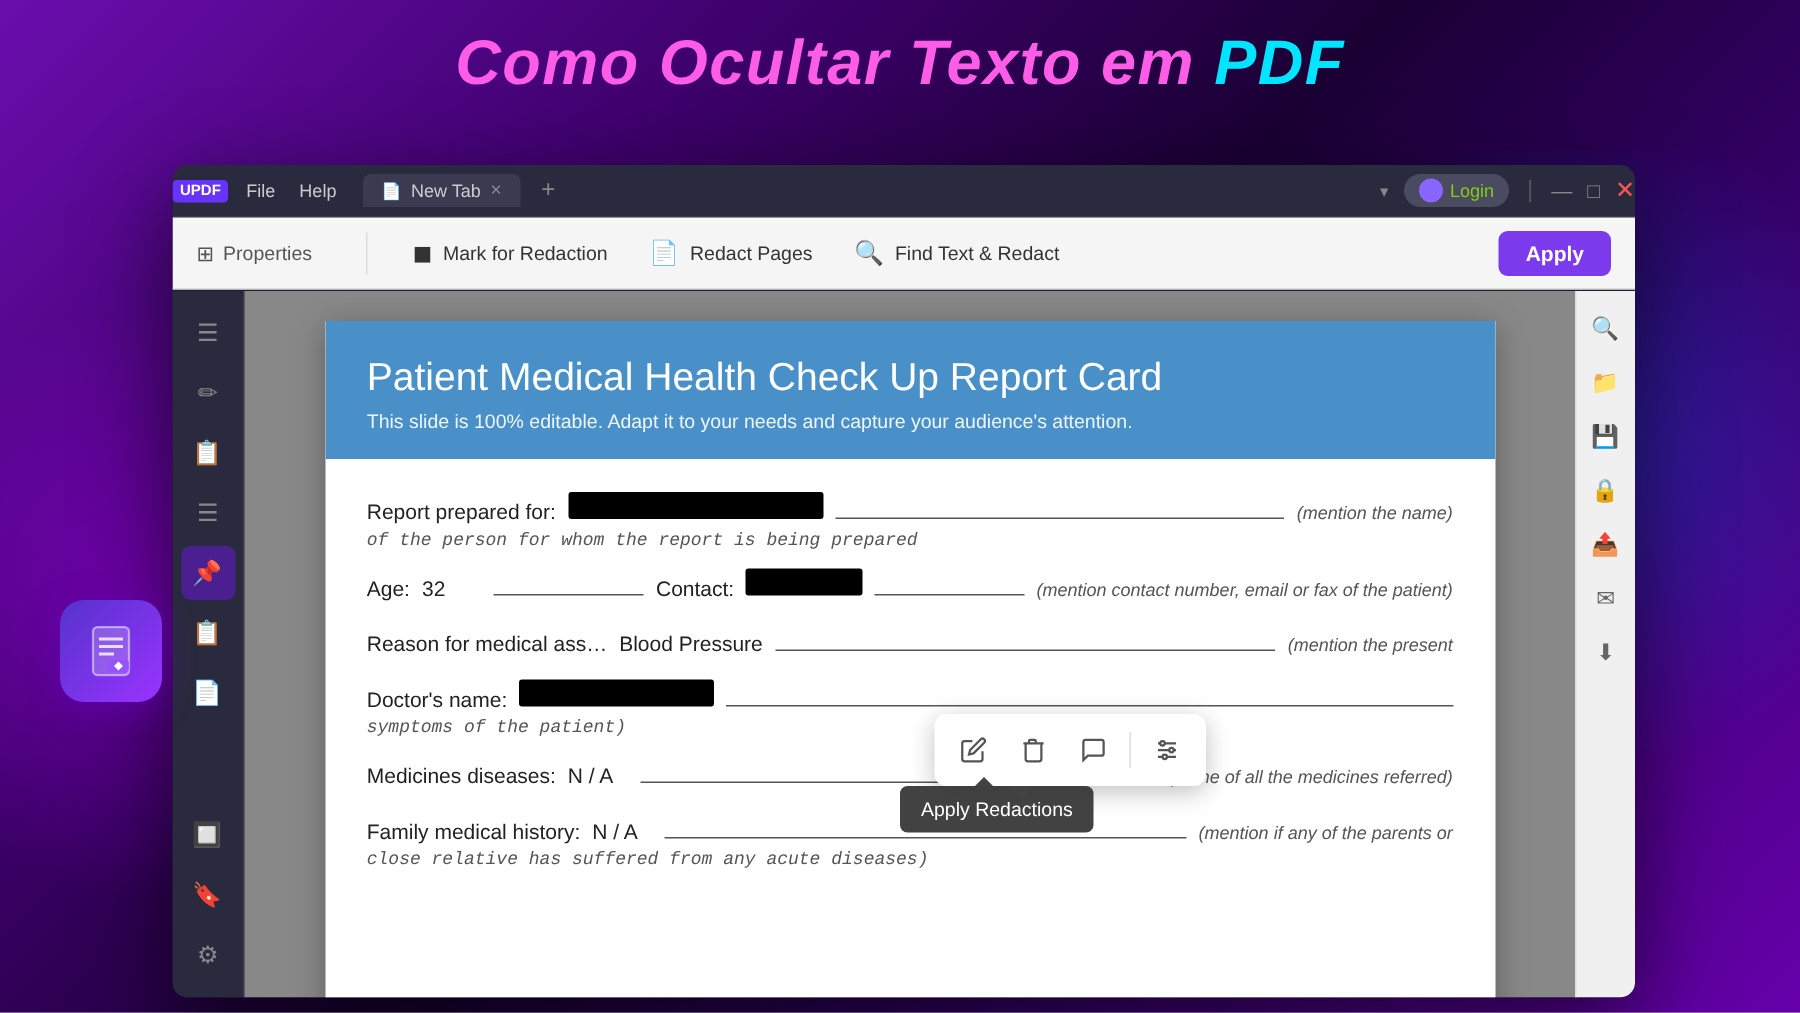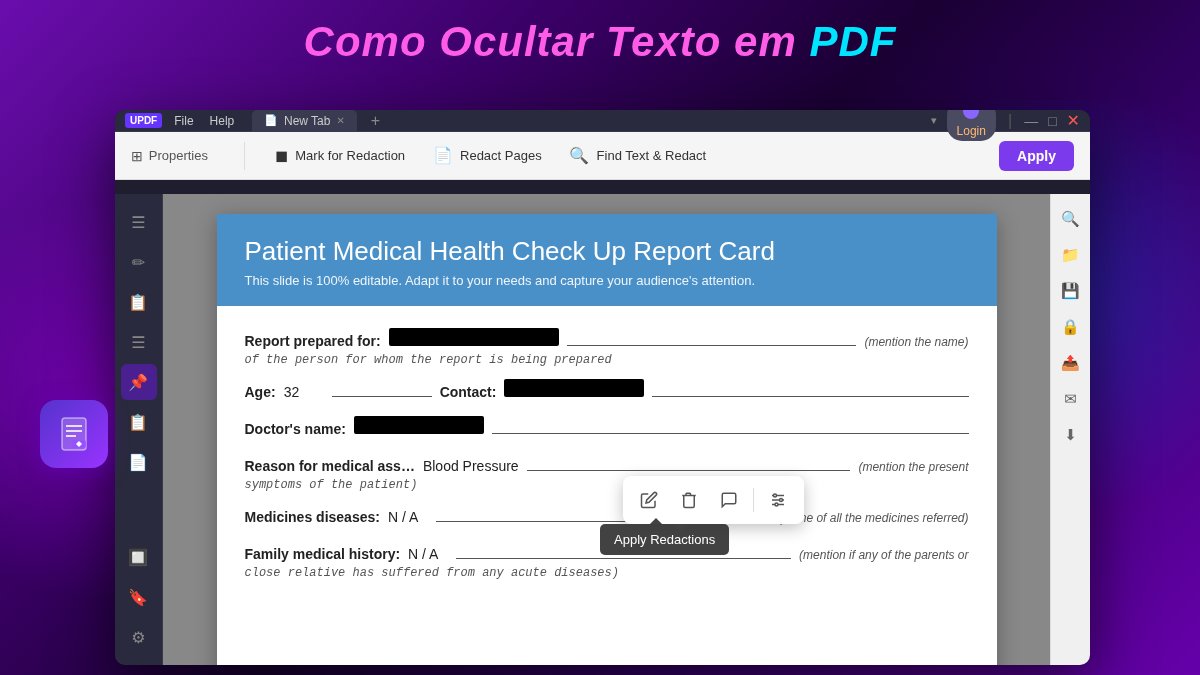--- a/index.html
+++ b/index.html
@@ -53,24 +53,24 @@
       height: 555px;
       background: #1e1e2e;
       border-radius: 10px;
       overflow: hidden;
       box-shadow: 0 20px 60px rgba(0,0,0,0.6);
     }
 
     
     .titlebar {
       background: #2a2a3e;
-      height: 22px;
-      display: flex;
-      align-items: center;
-      padding: 0 10px;
+      height: 35px;
+      display: flex;
+      align-items: center;
+      padding: 0 0;
       gap: 8px;
       border-bottom: 1px solid #3a3a4e;
     }
     .updf-logo {
       background: #6633ff;
       color: white;
       font-size: 10px;
       font-weight: bold;
       padding: 2px 5px;
       border-radius: 3px;
@@ -105,23 +105,22 @@
     }
     .dropdown-arrow { font-size: 11px; color: #888; }
     .login-btn {
       display: flex;
       align-items: center;
       gap: 5px;
       background: #4a4a60;
       border-radius: 15px;
       padding: 3px 10px;
       font-size: 12px;
-      color: #fdba74;
+      color: #84cc16;
       cursor: pointer;
-      flex-direction: column;
     }
     .login-avatar {
       width: 16px; height: 16px;
       background: #8866ff;
       border-radius: 50%;
       display: inline-block;
     }
     .win-btn { font-size: 14px; color: #888; cursor: pointer; }
     .win-btn.close { color: #ff5555; font-size: 16px; }
     .separator { color: #555; margin: 0 2px; }
@@ -262,21 +261,21 @@
       padding: 20px 28px;
     }
     .pdf-field-row {
       display: flex;
       align-items: baseline;
       margin-bottom: 14px;
       gap: 8px;
     }
     .field-label {
       font-size: 14px;
-      font-weight: bold;
+      font-weight: normal;
       color: #222;
       white-space: nowrap;
     }
     .field-line {
       flex: 1;
       border-bottom: 1px solid #555;
       min-width: 100px;
       height: 20px;
       position: relative;
     }
@@ -480,33 +479,34 @@
         </div>
         <div class="field-subtext">of the person for whom the report is being prepared</div>
 
         <div class="pdf-field-row">
           <span class="field-label">Age:</span>
           <span class="field-value">32</span>
           <div class="field-line" style="max-width:60px;"></div>
           <span class="field-label">Contact:</span>
           <span class="redacted-block" style="width:140px;"></span>
           <div class="field-line"></div>
-        </div>
-
-        <div class="pdf-field-row">
-          <span class="field-label">Doctor's name:</span>
-          <span class="redacted-block" style="width:130px;"></span>
-          <div class="field-line"></div>
+          <span class="field-hint">(mention contact number, email or fax of the patient)</span>
         </div>
 
         <div class="pdf-field-row">
           <span class="field-label">Reason for medical ass…</span>
           <span class="field-value">Blood Pressure</span>
           <div class="field-line"></div>
           <span class="field-hint">(mention the present</span>
+        </div>
+
+        <div class="pdf-field-row">
+          <span class="field-label">Doctor's name:</span>
+          <span class="redacted-block" style="width:130px;"></span>
+          <div class="field-line"></div>
         </div>
         <div class="field-subtext">symptoms of the patient)</div>
 
         <div class="pdf-field-row">
           <span class="field-label">Medicines diseases:</span>
           <span class="field-value">N / A</span>
           <div class="field-line"></div>
           <span class="field-hint">(name of all the medicines referred)</span>
         </div>
 

